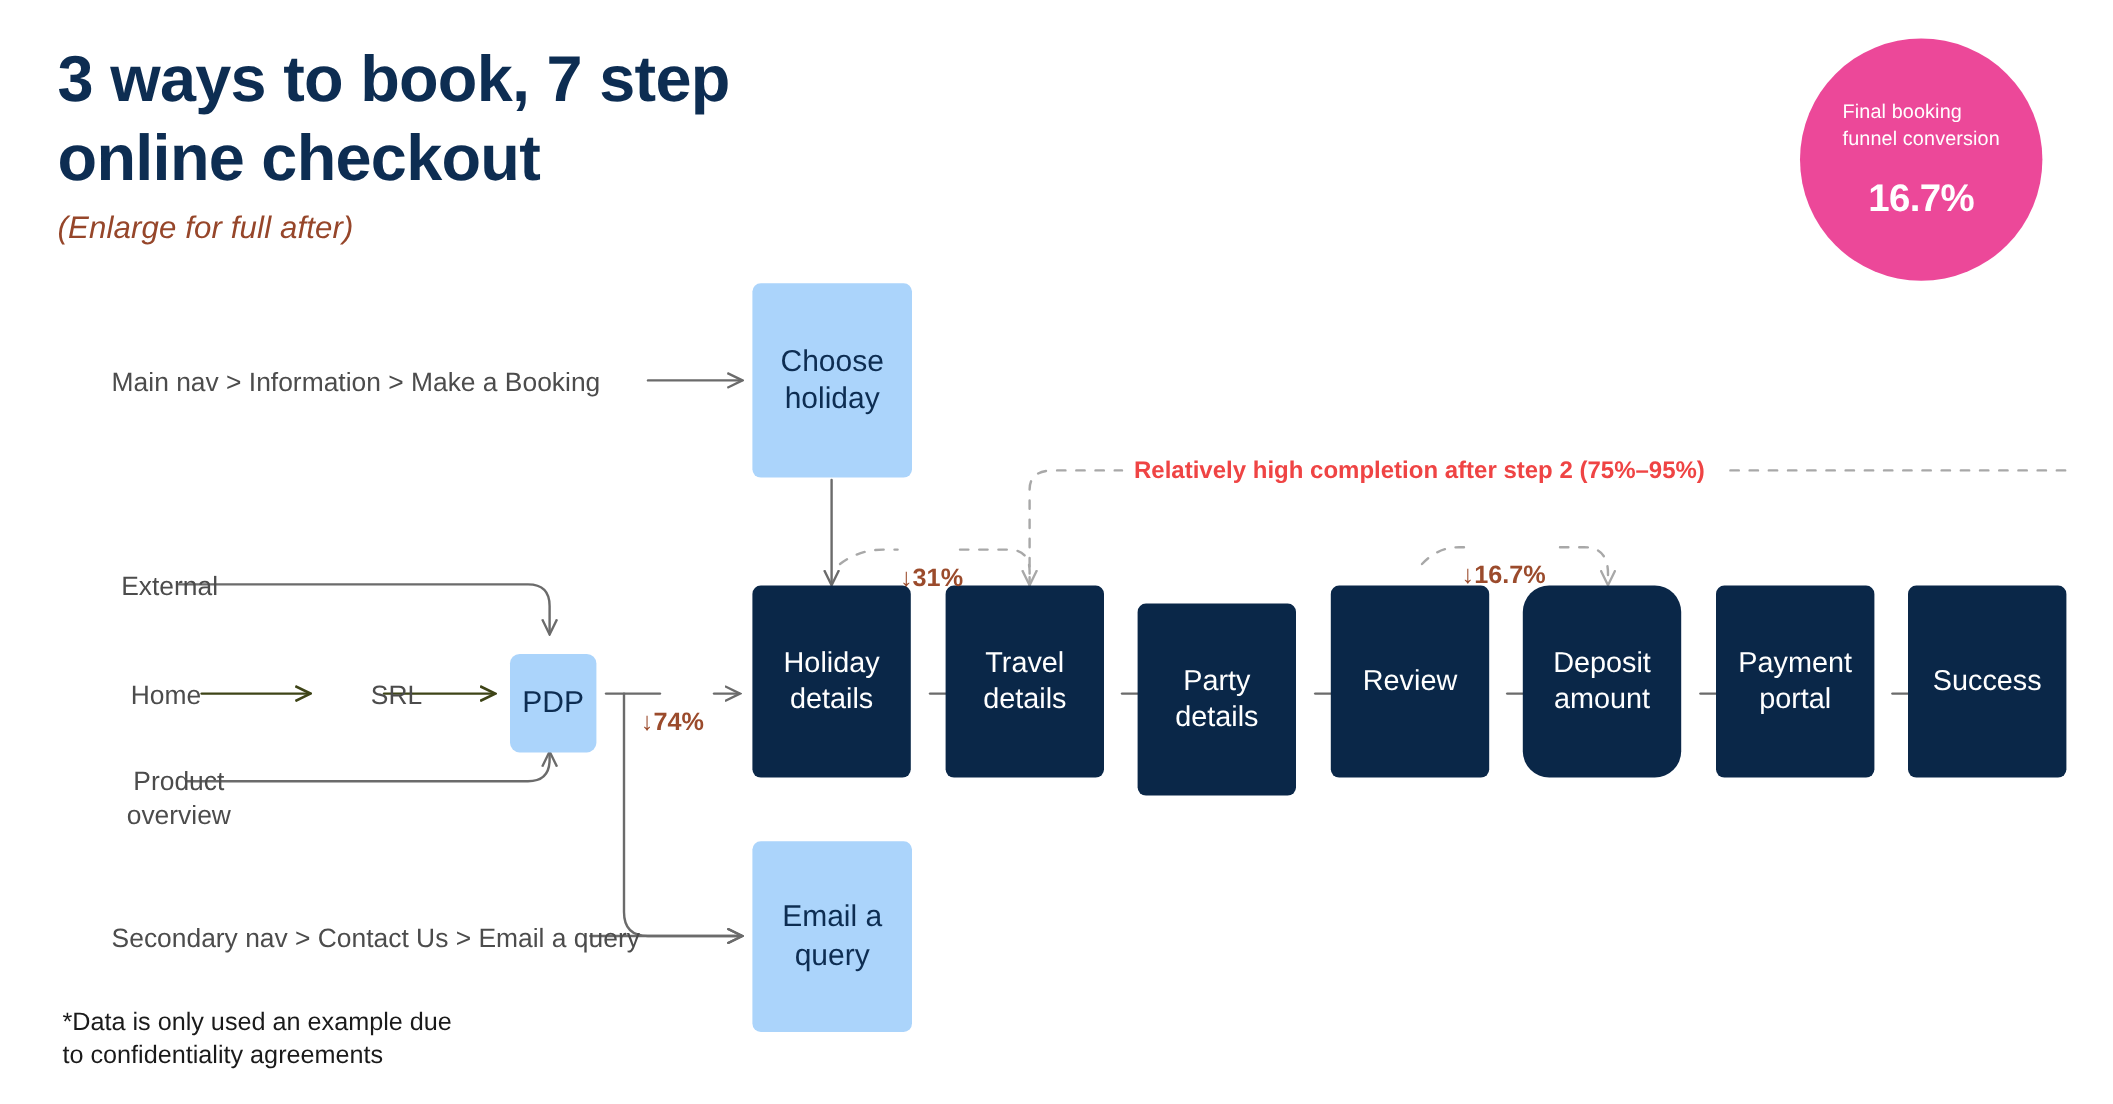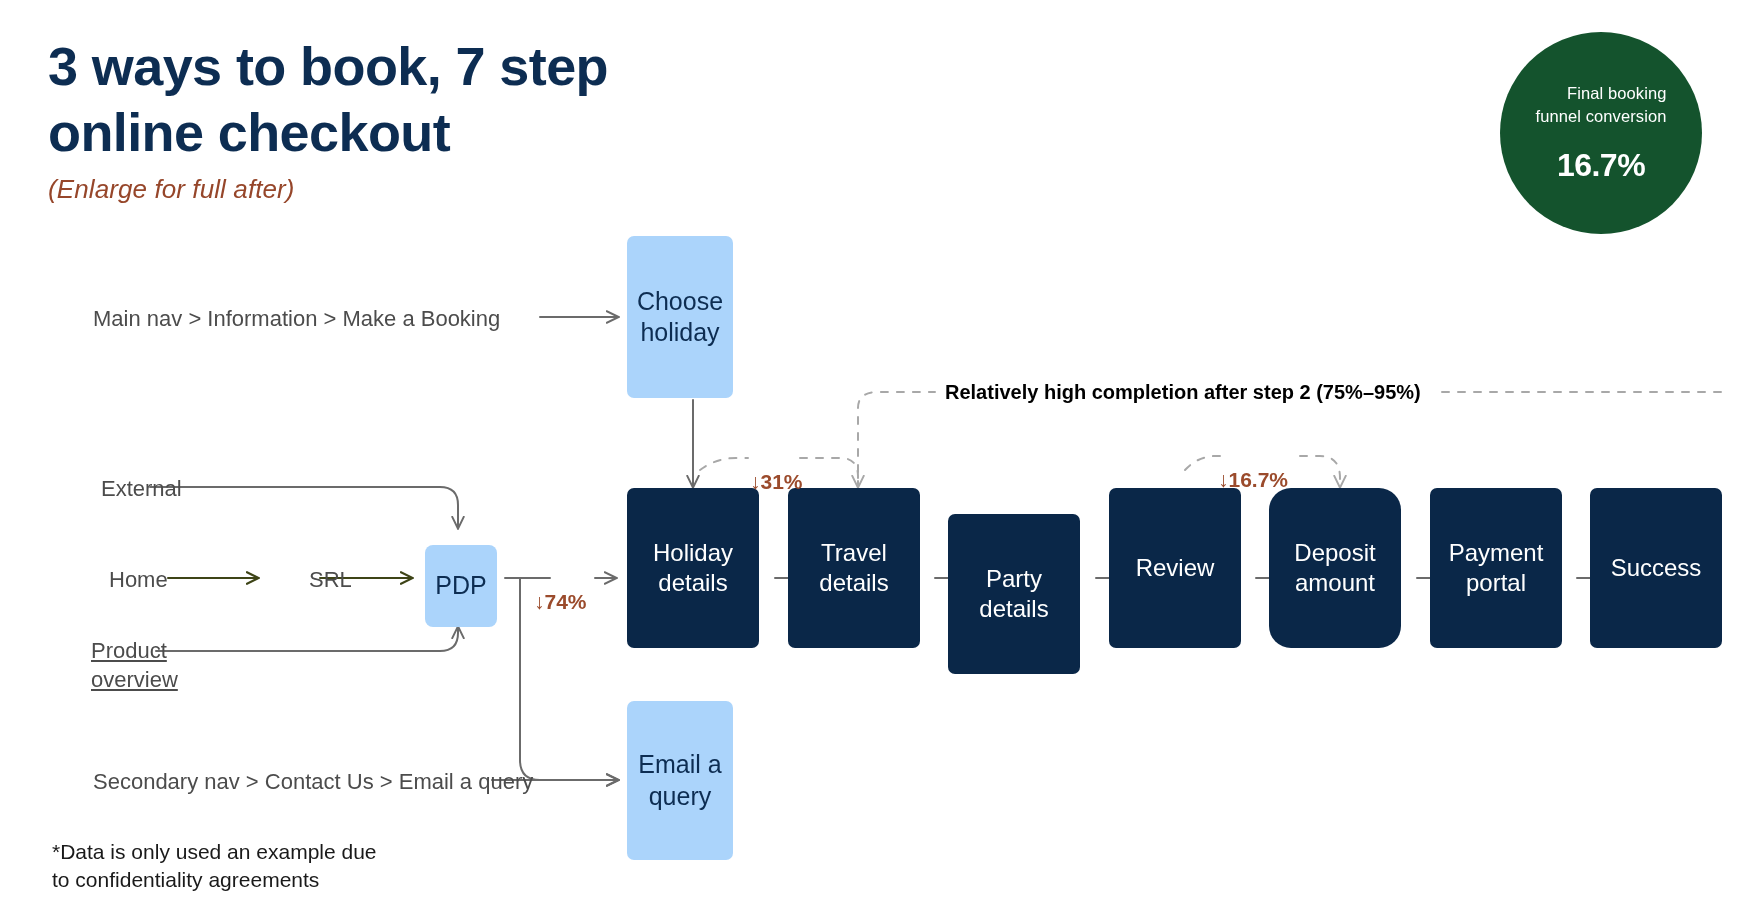--- a/index.html
+++ b/index.html
@@ -41,27 +41,27 @@
   }
 
   
   #conversion-badge {
     position: absolute;
     left: 1500px;
     top: 32px;
     width: 202px;
     height: 202px;
     border-radius: 50%;
-    background: #14532d;
+    background: #ec4899;
     display: flex;
     flex-direction: column;
     align-items: center;
     justify-content: center;
     color: #ffffff;
-    text-align: right;
+    text-align: left;
   }
   #badge-caption {
     font-size: 16.5px;
     line-height: 1.35;
     font-weight: 400;
     white-space: pre-line;
     letter-spacing: 0.1px;
   }
   #badge-value {
     font-size: 32px;
@@ -96,21 +96,21 @@
     background: #0a2748;
     color: #ffffff;
     font-size: 24px;
     width: 132px;
     height: 160px;
   }
   .node.entry {
     background: #abd4fb;
     color: #0d2d52;
     font-size: 25px;
-    width: 106px;
+    width: 133px;
   }
   #node-choose-holiday {
     left: 627px;
     top: 236px;
     height: 162px;
   }
   #node-email-query {
     left: 627px;
     top: 701px;
     height: 159px;
@@ -127,37 +127,37 @@
   
   .plain-label {
     position: absolute;
     font-size: 22px;
     color: #4c4c4c;
     white-space: pre-line;
     line-height: 1.3;
     margin-left: 35px;
   }
   .plain-label.center {
-    text-decoration: underline;
+    text-align: center;
   }
 
   
   .dropoff {
     position: absolute;
     font-size: 21px;
     font-weight: 700;
     color: #9b4b2c;
     white-space: nowrap;
     margin-top: 24px;
   }
   #annotation-completion {
     position: absolute;
     font-size: 20px;
     font-weight: 700;
-    color: #000000;
+    color: #ef4444;
     white-space: nowrap;
   }
 
   
   #footnote {
     position: absolute;
     left: 52px;
     top: 838px;
     font-size: 21px;
     color: #1a1a1a;
@@ -257,21 +257,21 @@
 
 <div class="node entry" id="node-email-query">Email a
 query</div>
 
 <div class="node step" style="left:627px; top:488px;">Holiday
 details</div>
 
 <div class="node step" style="left:788px; top:488px;">Travel
 details</div>
 
-<div class="node step" style="left:948px; top:514px;">Party
+<div class="node step" style="left:948px; top:503px;">Party
 details</div>
 
 <div class="node step" style="left:1109px; top:488px;">Review</div>
 
 <div class="node step" style="left:1269px; top:488px;border-radius:22px;">Deposit
 amount</div>
 
 <div class="node step" style="left:1430px; top:488px;">Payment
 portal</div>
 

